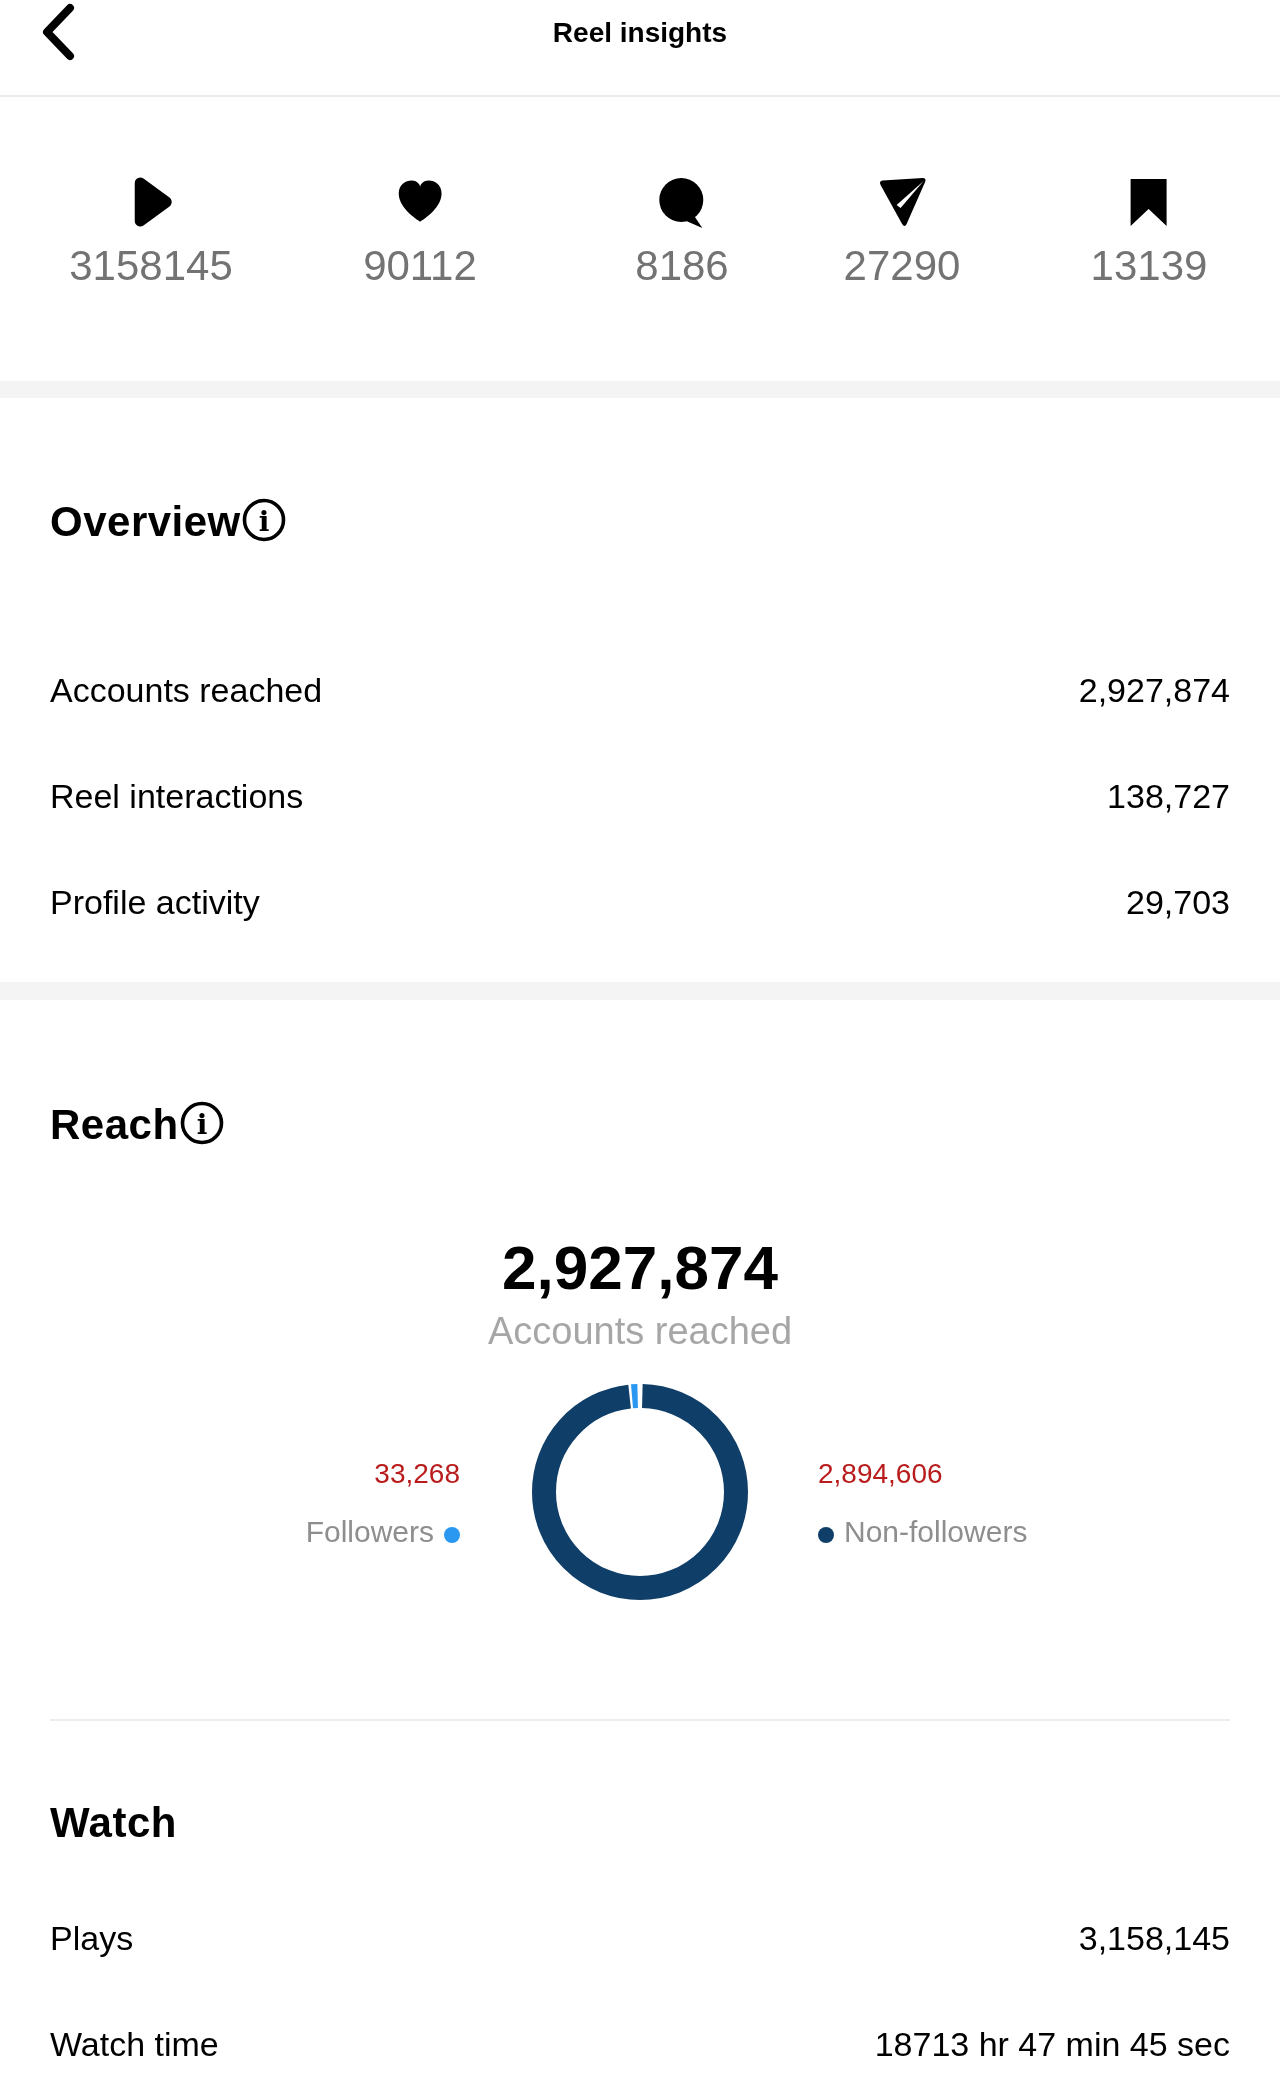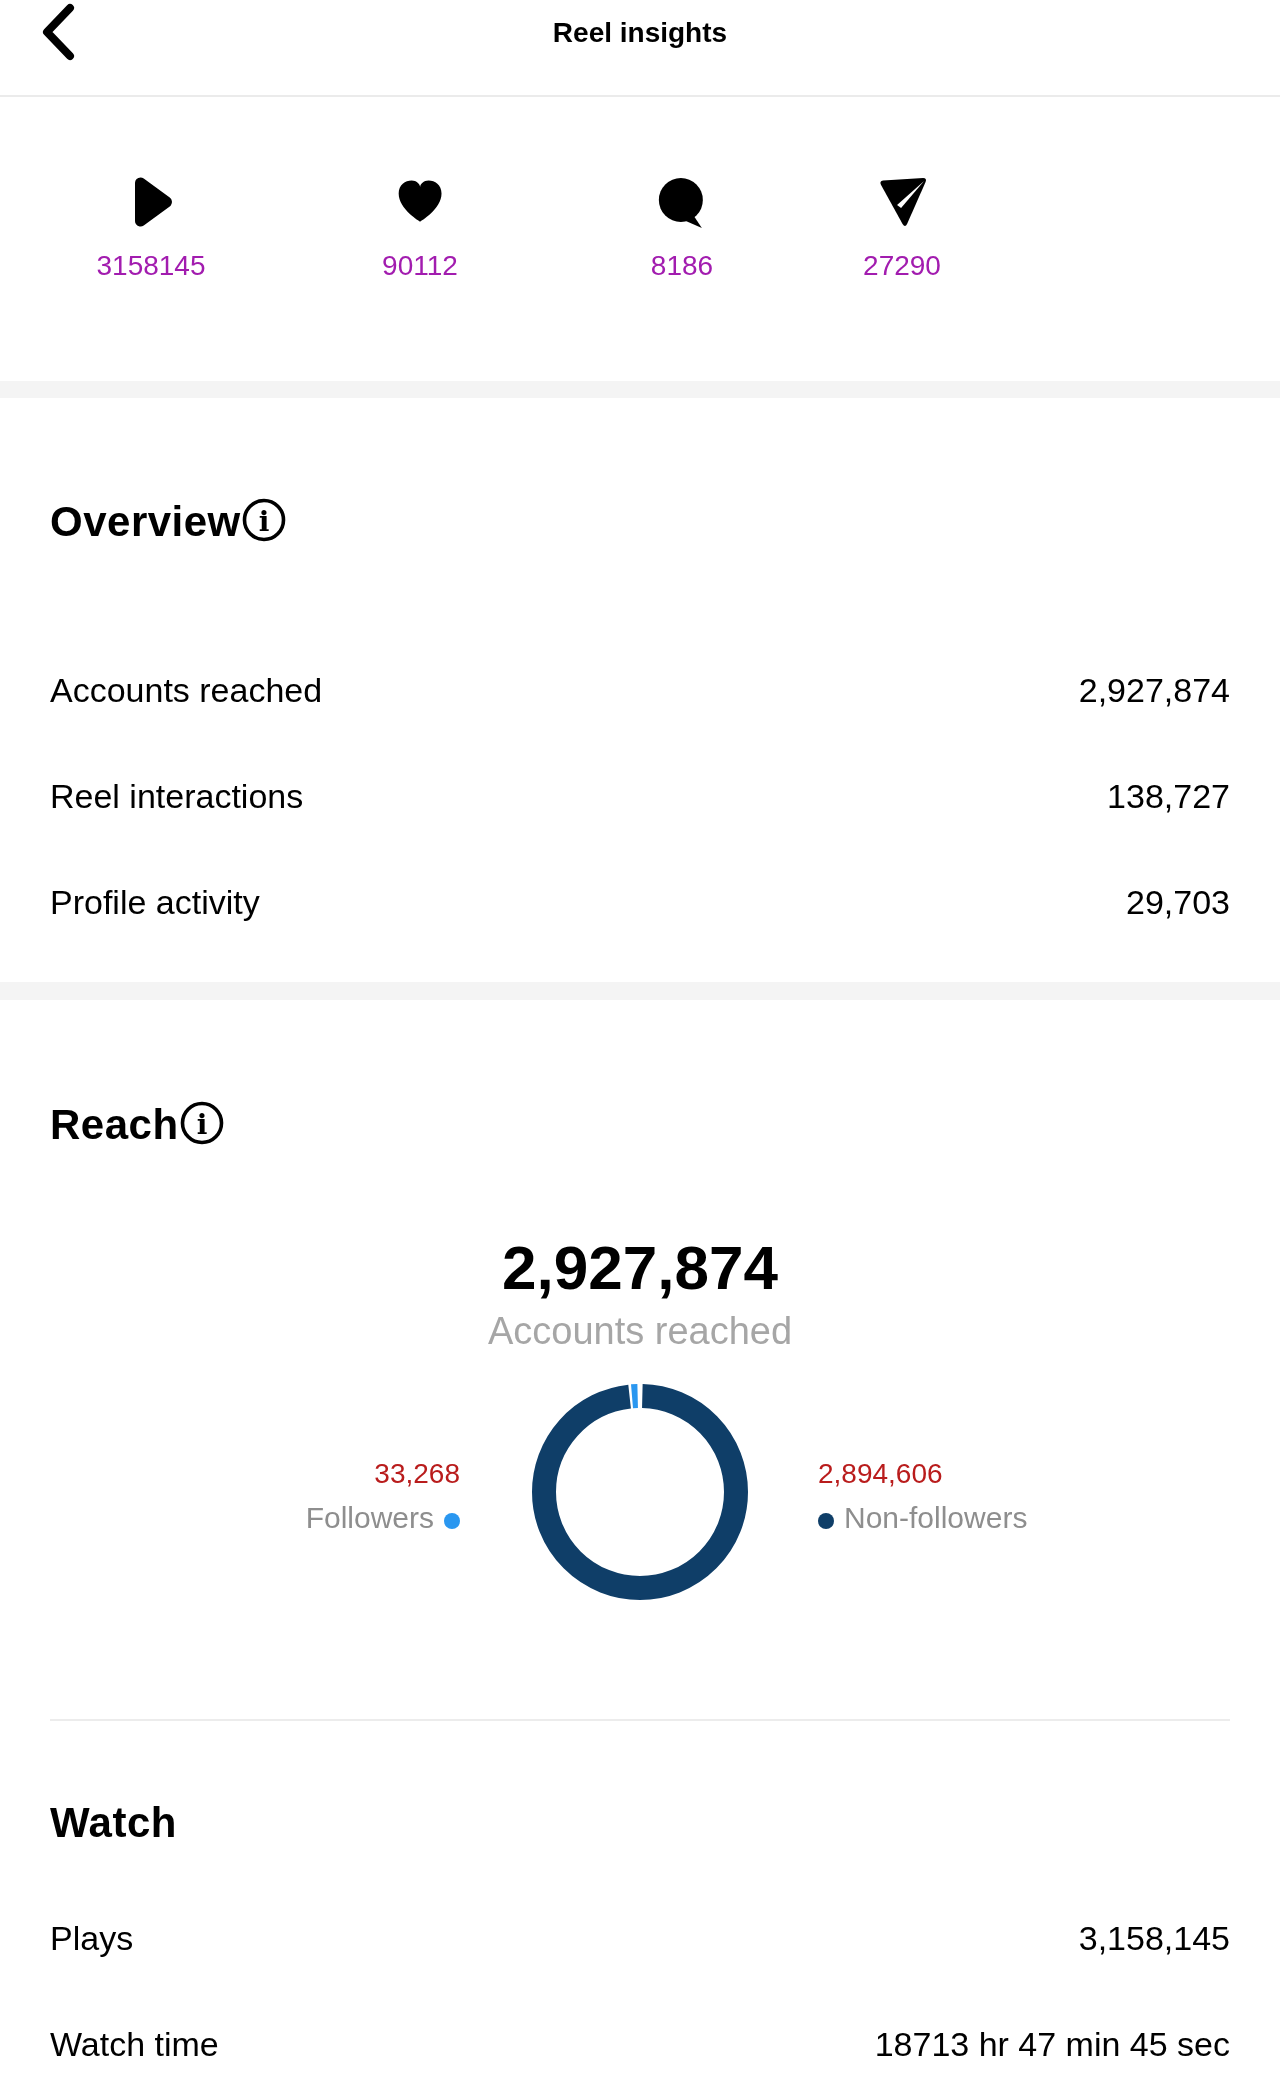--- a/index.html
+++ b/index.html
@@ -9,21 +9,21 @@
     -webkit-font-smoothing:antialiased;
   }
   
   .header{position:relative;height:95px;border-bottom:2px solid #ebebeb;background:#fff;}
   .back-btn{position:absolute;left:38px;top:1px;width:40px;height:62px;cursor:pointer;background:none;border:none;padding:0;}
   .hdr-title{padding-top:12px;text-align:center;font-size:28px;font-weight:700;line-height:42px;}
   
   .stats{position:relative;height:284px;background:#fff;}
   .stat{position:absolute;top:76px;transform:translateX(-50%);display:flex;flex-direction:column;align-items:center;}
   .stat .icn{height:58px;display:flex;align-items:center;justify-content:center;}
-  .stat .num{margin-top:12px;font-size:28px;line-height:46px;font-weight:400;color:#a21caf;}
+  .stat .num{margin-top:12px;font-size:42px;line-height:46px;font-weight:400;color:#737373;}
   
   .band{height:17px;background:#f4f4f4;}
   .band.b2{height:18px;}
   
   .section{padding:0 50px;background:#fff;}
   .sec-head{display:flex;align-items:center;}
   .sec-title{font-size:42px;font-weight:700;line-height:44px;letter-spacing:.5px;}
   .ov-head{margin-top:99px;}
   .rows{margin-top:90px;}
   .data-row{display:flex;justify-content:space-between;align-items:center;height:106px;}
@@ -33,21 +33,21 @@
   
   .reach-head{margin-top:100px;}
   .reach-total{margin-top:85px;text-align:center;font-size:62px;font-weight:700;line-height:66px;}
   .reach-sub{margin-top:8px;text-align:center;font-size:38px;line-height:44px;color:#a6a6a6;}
   .donut-wrap{position:relative;margin-top:31px;height:216px;}
   .donut-svg{display:block;margin:0 auto;}
   .legend{position:absolute;top:68px;}
   .legend-left{right:770px;text-align:right;}
   .legend-right{left:768px;text-align:left;}
   .legend .lg-num{font-size:28px;font-weight:400;line-height:44px;color:#b91c1c;}
-  .legend .lg-label{margin-top:2px;font-size:30px;line-height:40px;color:#8e8e8e;}
+  .legend .lg-label{margin-top:16px;font-size:30px;line-height:40px;color:#8e8e8e;}
   .dot{display:inline-block;width:16px;height:16px;border-radius:50%;vertical-align:-1px;}
   .dot.left{margin-left:10px;}
   .dot.right{margin-right:10px;}
   
   .watch-divider{height:2px;background:#ececec;margin-top:119px;}
   .watch-head{margin-top:80px;}
   .watch-rows{margin-top:40px;}
 </style>
 </head>
 <body>
@@ -88,20 +88,28 @@
     <span class="num">8186</span>
   </div>
   <div class="stat" style="left:902px">
     <span class="icn">
       <svg width="54" height="52" viewBox="0 0 54 52">
         <path d="M6 9 Q4 5 8 4.5 L48 2 Q52 2 50.5 6 L32 48 Q30 52 27.5 48 Z" fill="#000"></path>
         <path d="M49 5 L22 29 L26 32 Z" fill="#fff"></path>
       </svg>
     </span>
     <span class="num">27290</span>
+  </div>
+  <div class="stat" style="left:1149px">
+    <span class="icn">
+      <svg width="42" height="50" viewBox="0 0 42 50">
+          <path d="M3 2 H39 V49 L21 32 L3 49 Z" fill="#000"></path>
+        </svg>
+    </span>
+    <span class="num">13139</span>
   </div>
 </div>
 
 <div class="band"></div>
 
 <div class="section">
   <div class="sec-head ov-head">
     <span class="sec-title">Overview</span>
     <span>
       <svg width="46" height="46" viewBox="0 0 46 46">

